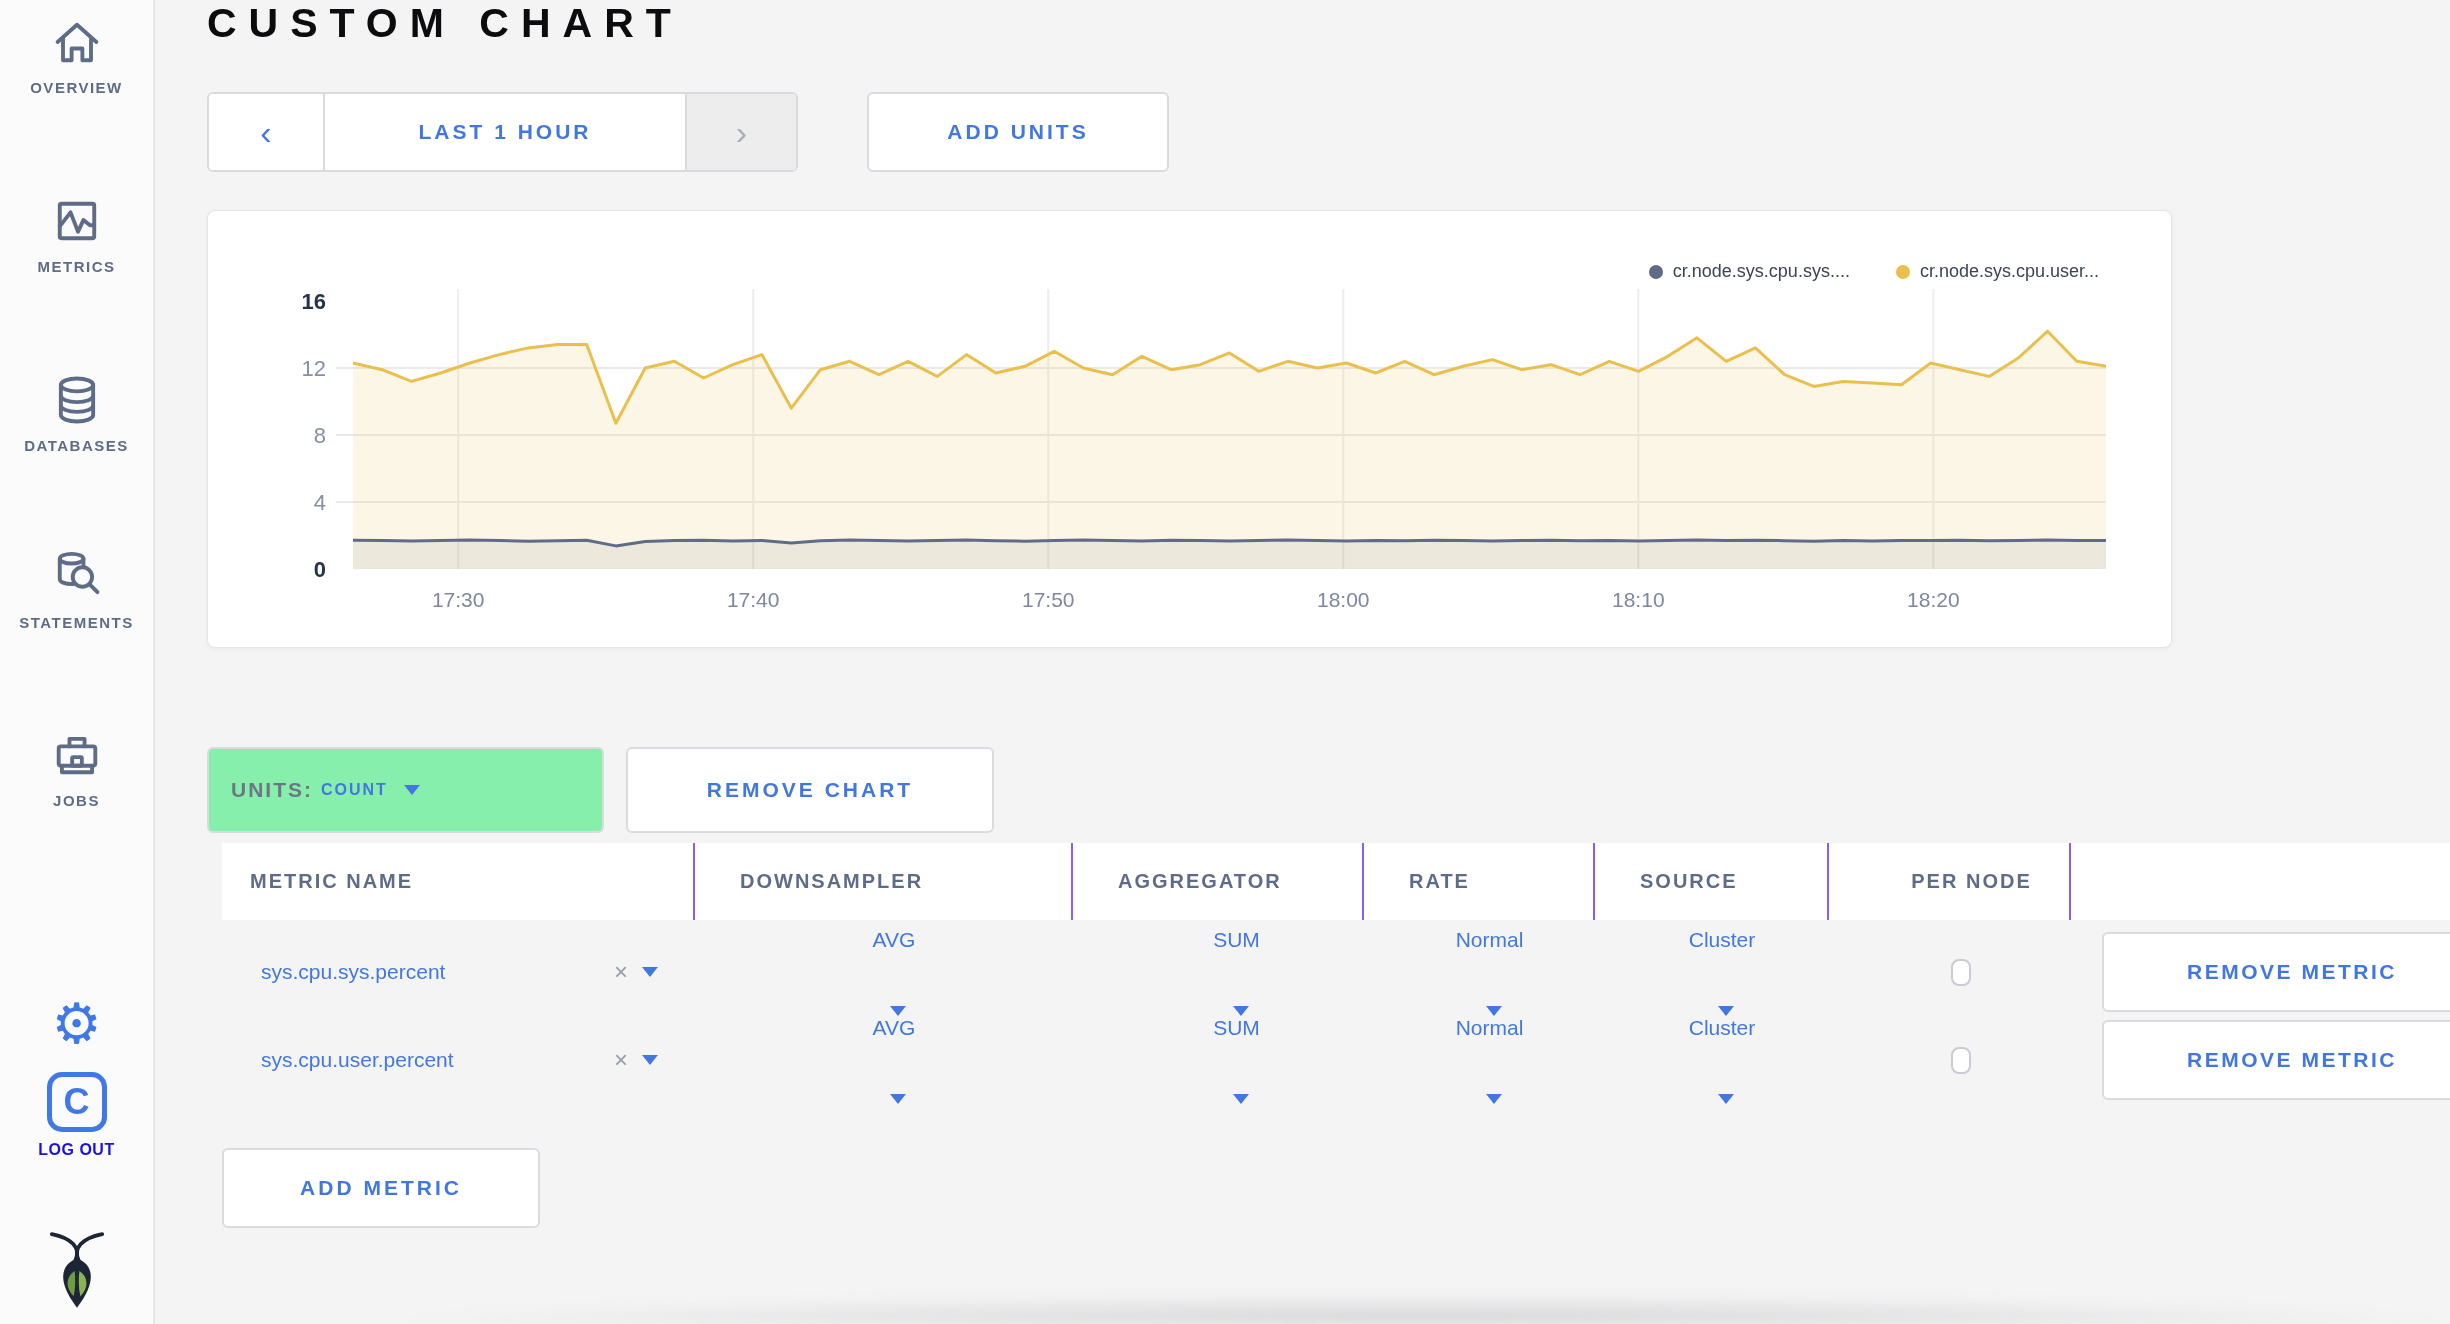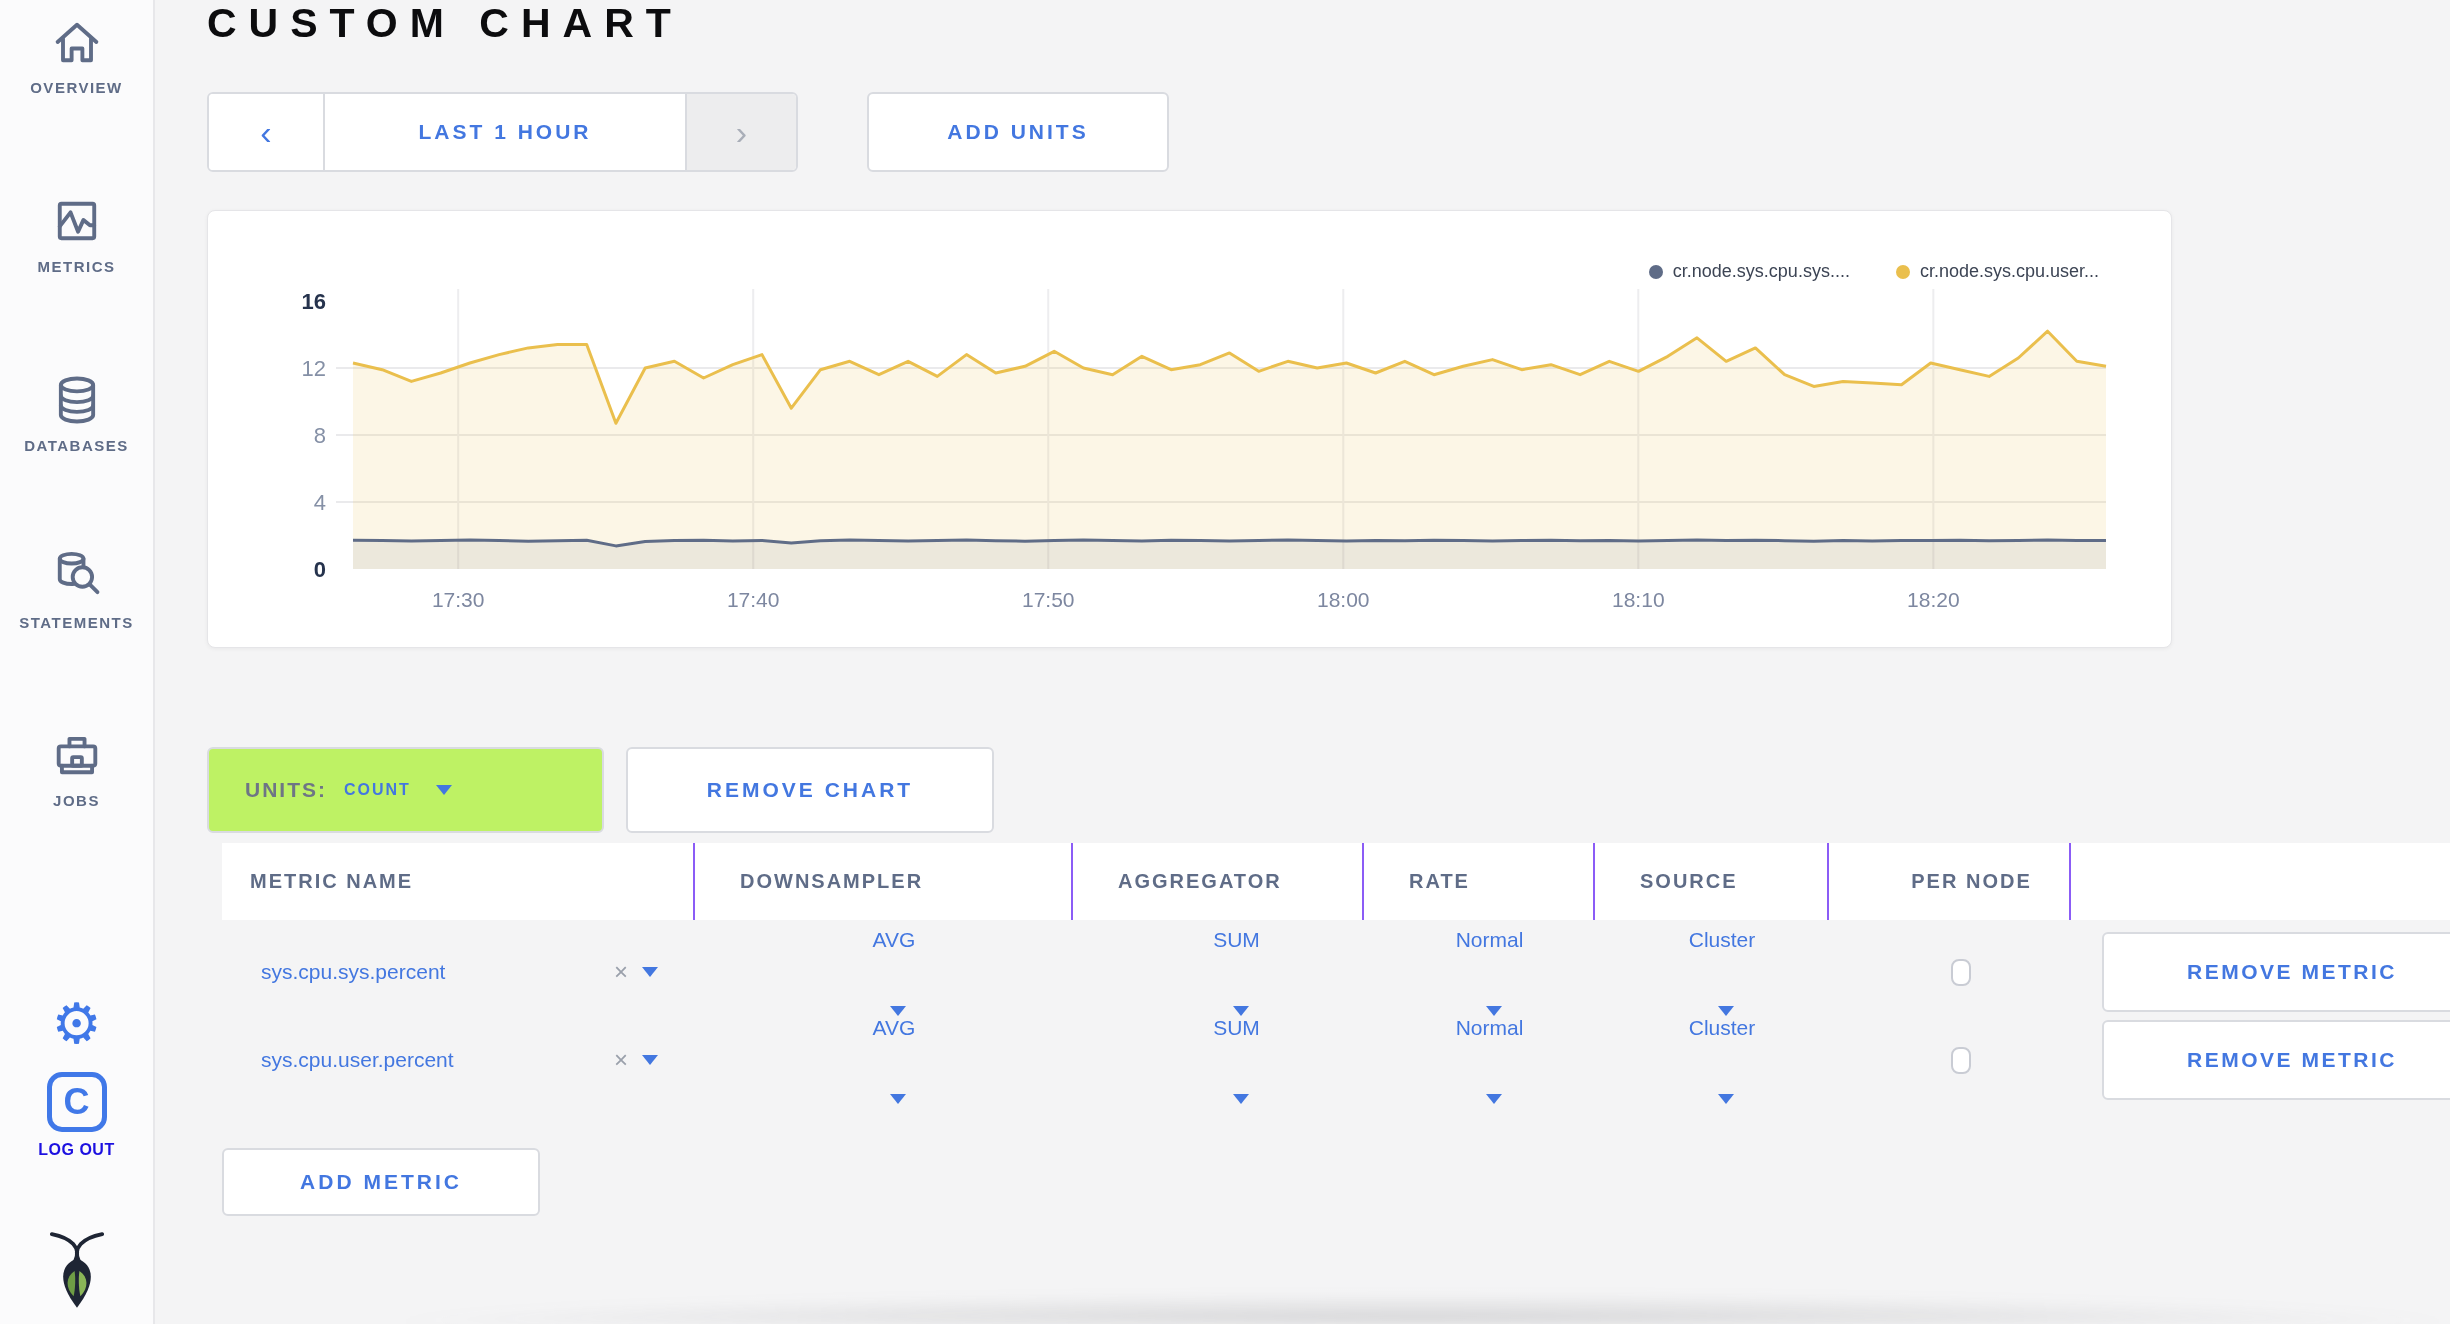--- a/index.html
+++ b/index.html
@@ -47,22 +47,22 @@
                  background:#fff; border:1px solid #e5e5e8; border-radius:8px;
                  box-shadow:0 1px 4px rgba(0,0,0,.05); }
   .legend { position:absolute; top:50px; right:72px; display:flex; gap:46px; }
   .legend-item { display:flex; align-items:center; gap:10px; cursor:pointer; }
   .legend-dot { width:14px; height:14px; border-radius:50%; }
   .legend-item span.lbl { font-size:18px; color:#3c4454; }
   #chart-svg { position:absolute; left:0; top:0; width:1965px; height:438px; }
   #chart-svg text { font-family:"Liberation Sans",sans-serif; }
 
   .units-box { position:absolute; left:52px; top:747px; width:397px; height:86px;
-               background:#bef264; border:2px solid #d9dbe0; border-radius:6px;
-               display:flex; align-items:center; padding-left:36px; gap:17px; cursor:pointer; }
+               background:#86efac; border:2px solid #d9dbe0; border-radius:6px;
+               display:flex; align-items:center; padding-left:22px; gap:8px; cursor:pointer; }
   .units-label { font-size:21px; font-weight:600; letter-spacing:2px; color:#6e7585; }
   .units-value { font-size:16px; font-weight:600; letter-spacing:2px; color:#4377e0; }
   .caret { width:0; height:0; border-left:8px solid transparent; border-right:8px solid transparent;
            border-top:10px solid #4377e0; margin-left:8px; }
   .remove-chart { position:absolute; left:471px; top:747px; width:368px; height:86px; }
 
   
   .mhead { position:absolute; left:67px; top:843px; height:77px; display:flex; background:#fff; }
   .mhead .hcell { display:flex; align-items:center; padding-left:45px; font-size:20px; font-weight:700;
                   letter-spacing:2px; color:#5f6c87; border-right:2px solid #8b5cf6; height:100%; }
@@ -76,21 +76,21 @@
   .mcell.c0 { padding-left:28px; }
   .mcell.c1,.mcell.c3,.mcell.c4 { padding-left:48px; }
   .mcell.c2 { padding-left:64px; }
   .mcell.c1,.mcell.c2,.mcell.c3,.mcell.c4 { justify-content:space-between; padding-right:50px;flex-direction:column; }
   .name-controls { margin-left:auto; padding-right:48px; display:flex; align-items:center; gap:14px; }
   .xclear { font-size:24px; color:#9aa0ab; cursor:pointer; line-height:1; }
   .checkbox { width:20px; height:27px; background:#fff; border:2px solid #c9ccd4;
               border-radius:8px; cursor:pointer; }
   .remove-metric { width:380px; height:80px; letter-spacing:2.5px; }
   .mcell.c6 { justify-content:flex-start; padding-left:20px; }
-  .add-metric { position:absolute; left:67px; top:1148px; width:318px; height:68px; }
+  .add-metric { position:absolute; left:67px; top:1148px; width:318px; height:80px; }
 
   .bottom-shadow { position:absolute; left:240px; top:1294px; width:2055px; height:30px;
                    background:radial-gradient(ellipse at 50% 100%, rgba(90,90,95,.22), rgba(0,0,0,0) 72%);
                    filter:blur(6px); pointer-events:none; }
 </style>
 </head>
 <body>
 
 <aside class="sidebar">
 

